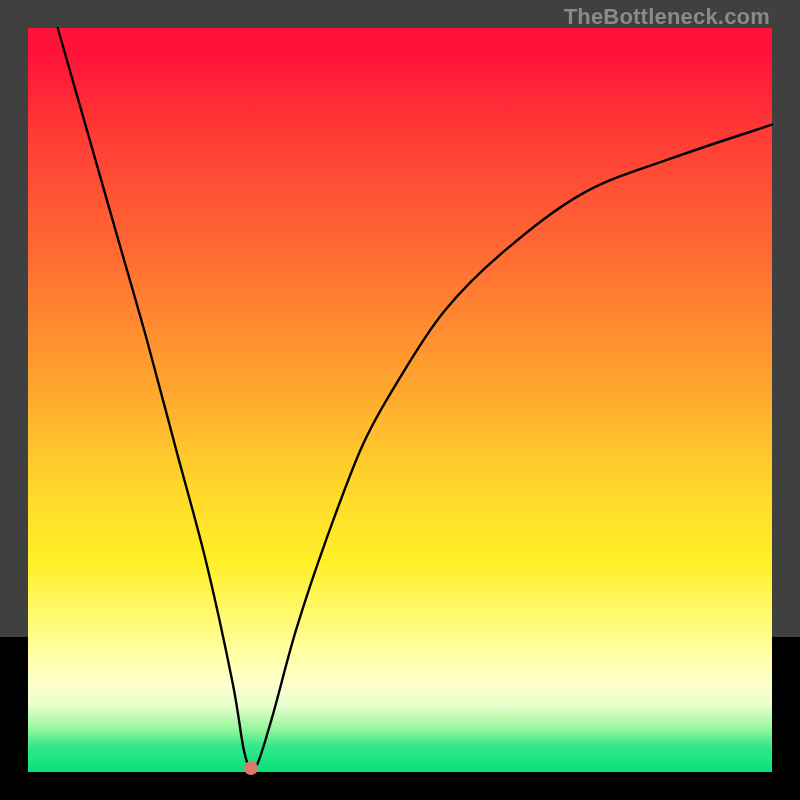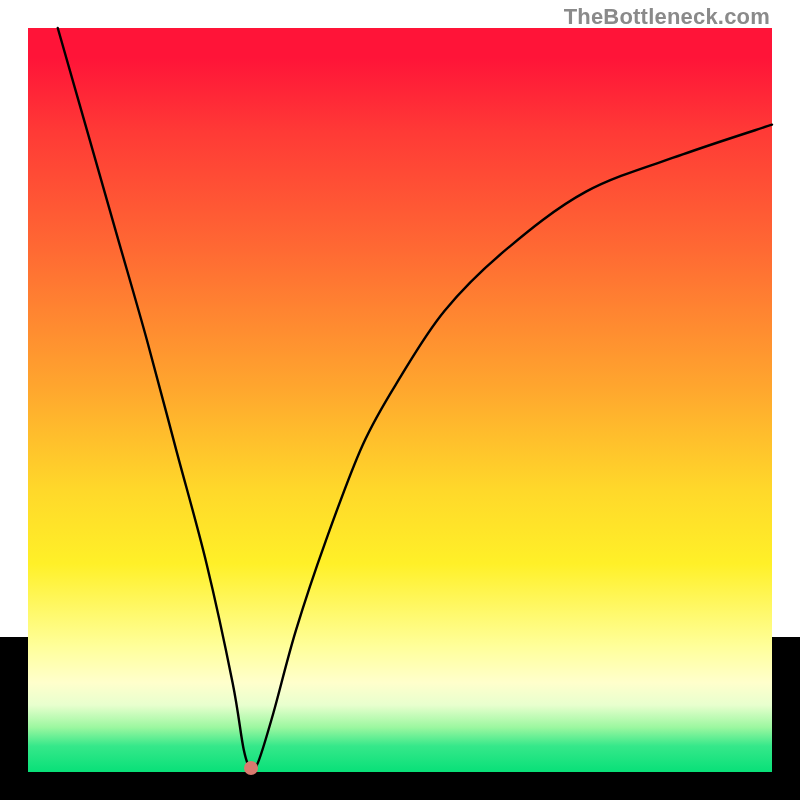--- a/index.html
+++ b/index.html
@@ -1,20 +1,20 @@
 <!DOCTYPE html>
 <html><head>
 <meta charset="utf-8">
 <style>
   * { margin: 0; padding: 0; box-sizing: border-box; }
   html, body { width: 800px; height: 800px; overflow: hidden; background: #000; }
   .frame {
     width: 800px;
     height: 637px;
-    background: #ffffff;
+    background: #404040;
     position: relative;
   }
   .plot-area {
     position: absolute;
     left: 28px;
     top: 28px;
     width: 744px;
     height: 744px;
     
     background: linear-gradient(to bottom,

